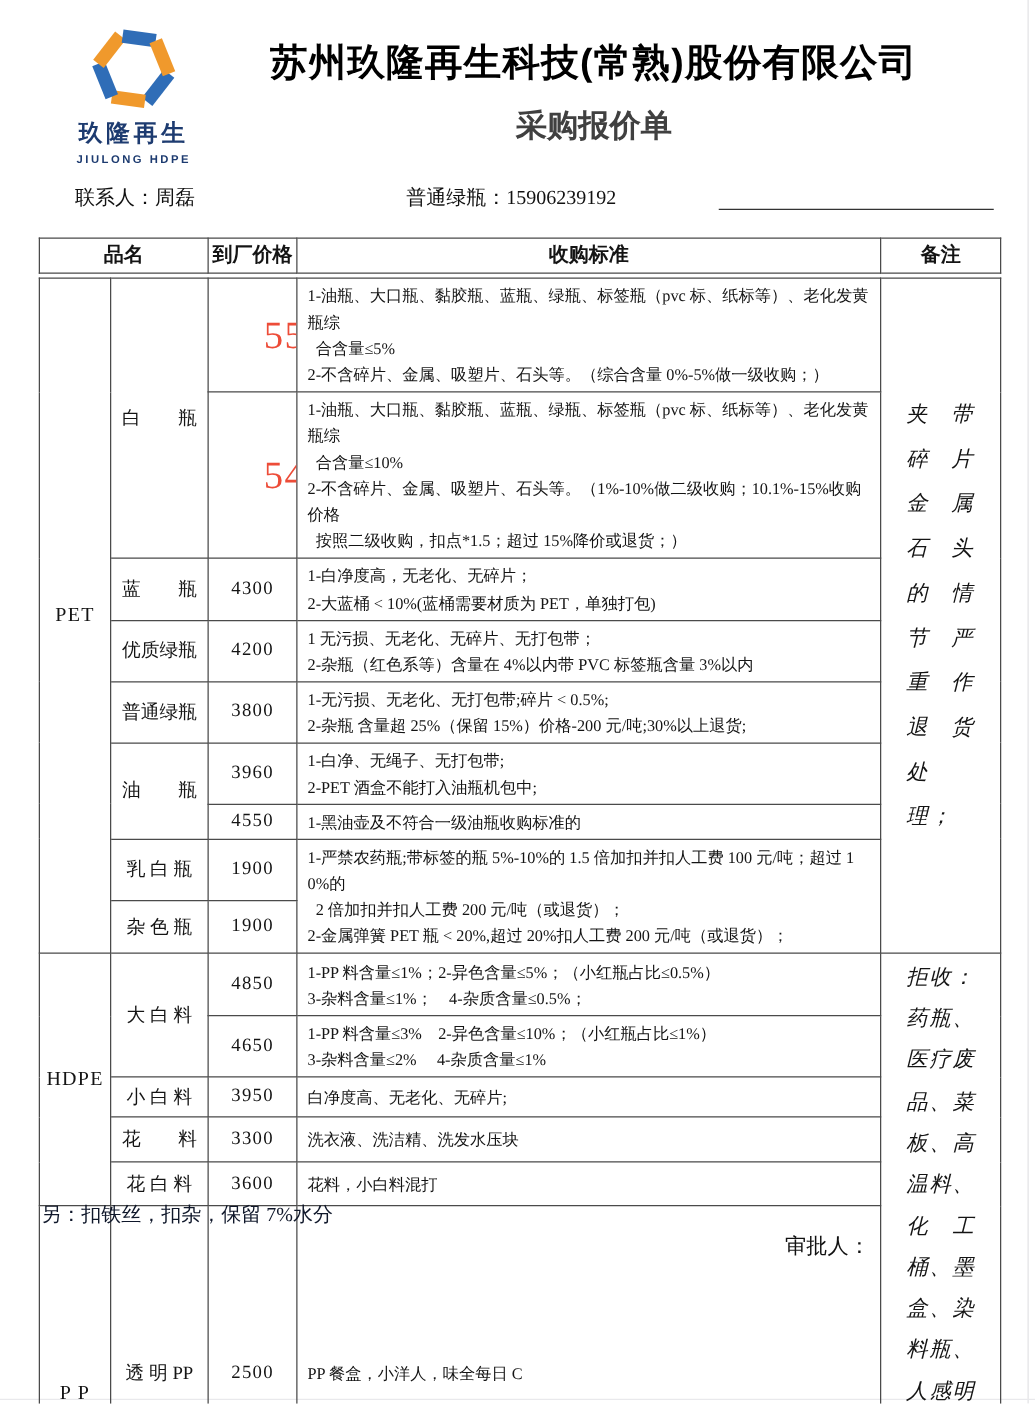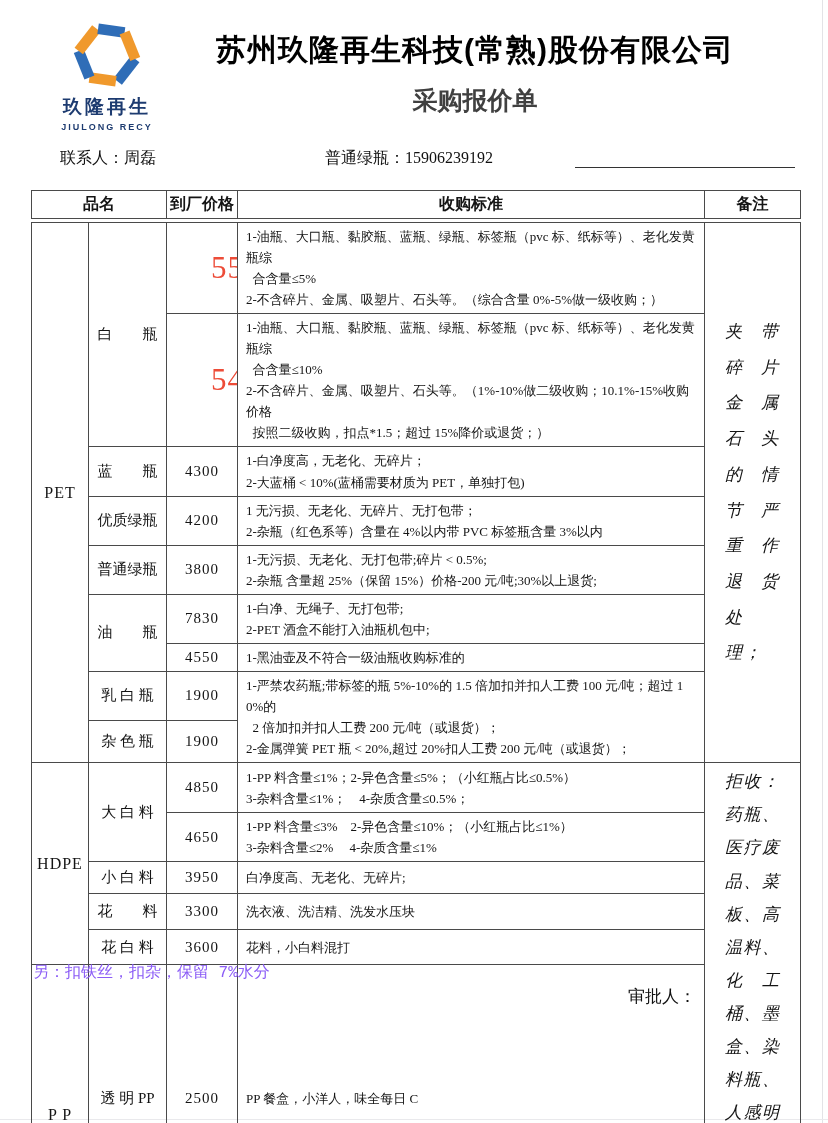--- a/index.html
+++ b/index.html
@@ -39,21 +39,21 @@
   .name{font-size:15px;}
   .price{font-size:15px;letter-spacing:1px;}
   .price-big{font-size:31px;color:var(--price_red,#ed4c38);letter-spacing:1px;font-weight:500;padding-left:44px;}
   .std{text-align:left;padding:3px 6px 3px 8px;font-size:13px;line-height:1.62;
        white-space:pre-wrap;word-break:break-all;}
   .remark{font-size:17px;padding:2px 20px;text-align:justify;text-align-last:left;
           line-height:2.1;letter-spacing:2px;word-break:break-all;font-style:italic;}
   .remark-b{line-height:1.95;letter-spacing:1px;}
 
   
-  .note{position:absolute;left:33px;top:962px;font-size:16px;color:#8b5cf6;font-family:Liberation Mono, monospace;}
+  .note{position:absolute;left:33px;top:962px;font-size:16px;color:#0f172a;}
   .approver{position:absolute;left:628px;top:985px;font-size:17px;color:#111;}
 </style>
 </head>
 <body>
 
 <div class="page">
   <div class="edge-r"></div>
   <div class="edge-b"></div>
 
   <div class="logo">
@@ -61,21 +61,21 @@
       <g transform="rotate(8)" stroke-linecap="butt" fill="none">
         <path d="M 32 0 L 16 27.7" stroke="var(--logo_blue,#2f6db7)" stroke-width="12"></path>
         <path d="M 14 29.4 L -16 29.4" transform="translate(0,-1.7)" stroke="var(--logo_orange,#f0992c)" stroke-width="12"></path>
         <path d="M -16 27.7 L -32 0" stroke="var(--logo_blue,#2f6db7)" stroke-width="12"></path>
         <path d="M -32 0 L -16 -27.7" stroke="var(--logo_orange,#f0992c)" stroke-width="12"></path>
         <path d="M -14 -29.4 L 16 -29.4" transform="translate(0,1.7)" stroke="var(--logo_blue,#2f6db7)" stroke-width="12"></path>
         <path d="M 16 -27.7 L 32 0" stroke="var(--logo_orange,#f0992c)" stroke-width="12"></path>
       </g>
     </svg>
     <div class="logo-cn">玖隆再生</div>
-    <div class="logo-en">JIULONG RECY</div>
+    <div class="logo-en">JIULONG HDPE</div>
   </div>
 
   <div class="company">苏州玖隆再生科技(常熟)股份有限公司</div>
   <div class="doc-title">采购报价单</div>
 
   <div class="contact">
     <span class="c1"><span>联系人：</span><span>周磊</span></span>
     <span class="c2"><span>普通绿瓶：</span><span>15906239192</span></span>
     <span class="sig-line"></span>
   </div>
@@ -136,21 +136,21 @@
 2-杂瓶（红色系等）含量在 4%以内带 PVC 标签瓶含量 3%以内</td>
       </tr>
       <tr style="height:45px">
         <td class="name">普通绿瓶</td>
         <td class="price">3800</td>
         <td class="std">1-无污损、无老化、无打包带;碎片 &lt; 0.5%;
 2-杂瓶 含量超 25%（保留 15%）价格-200 元/吨;30%以上退货;</td>
       </tr>
       <tr style="height:40px">
         <td class="name" rowspan="2">油　　瓶</td>
-        <td class="price">7830</td>
+        <td class="price">3960</td>
         <td class="std">1-白净、无绳子、无打包带;
 2-PET 酒盒不能打入油瓶机包中;</td>
       </tr>
       <tr style="height:25px">
         <td class="price">4550</td>
         <td class="std">1-黑油壶及不符合一级油瓶收购标准的</td>
       </tr>
       <tr style="height:35px">
         <td class="name">乳 白 瓶</td>
         <td class="price">1900</td>

